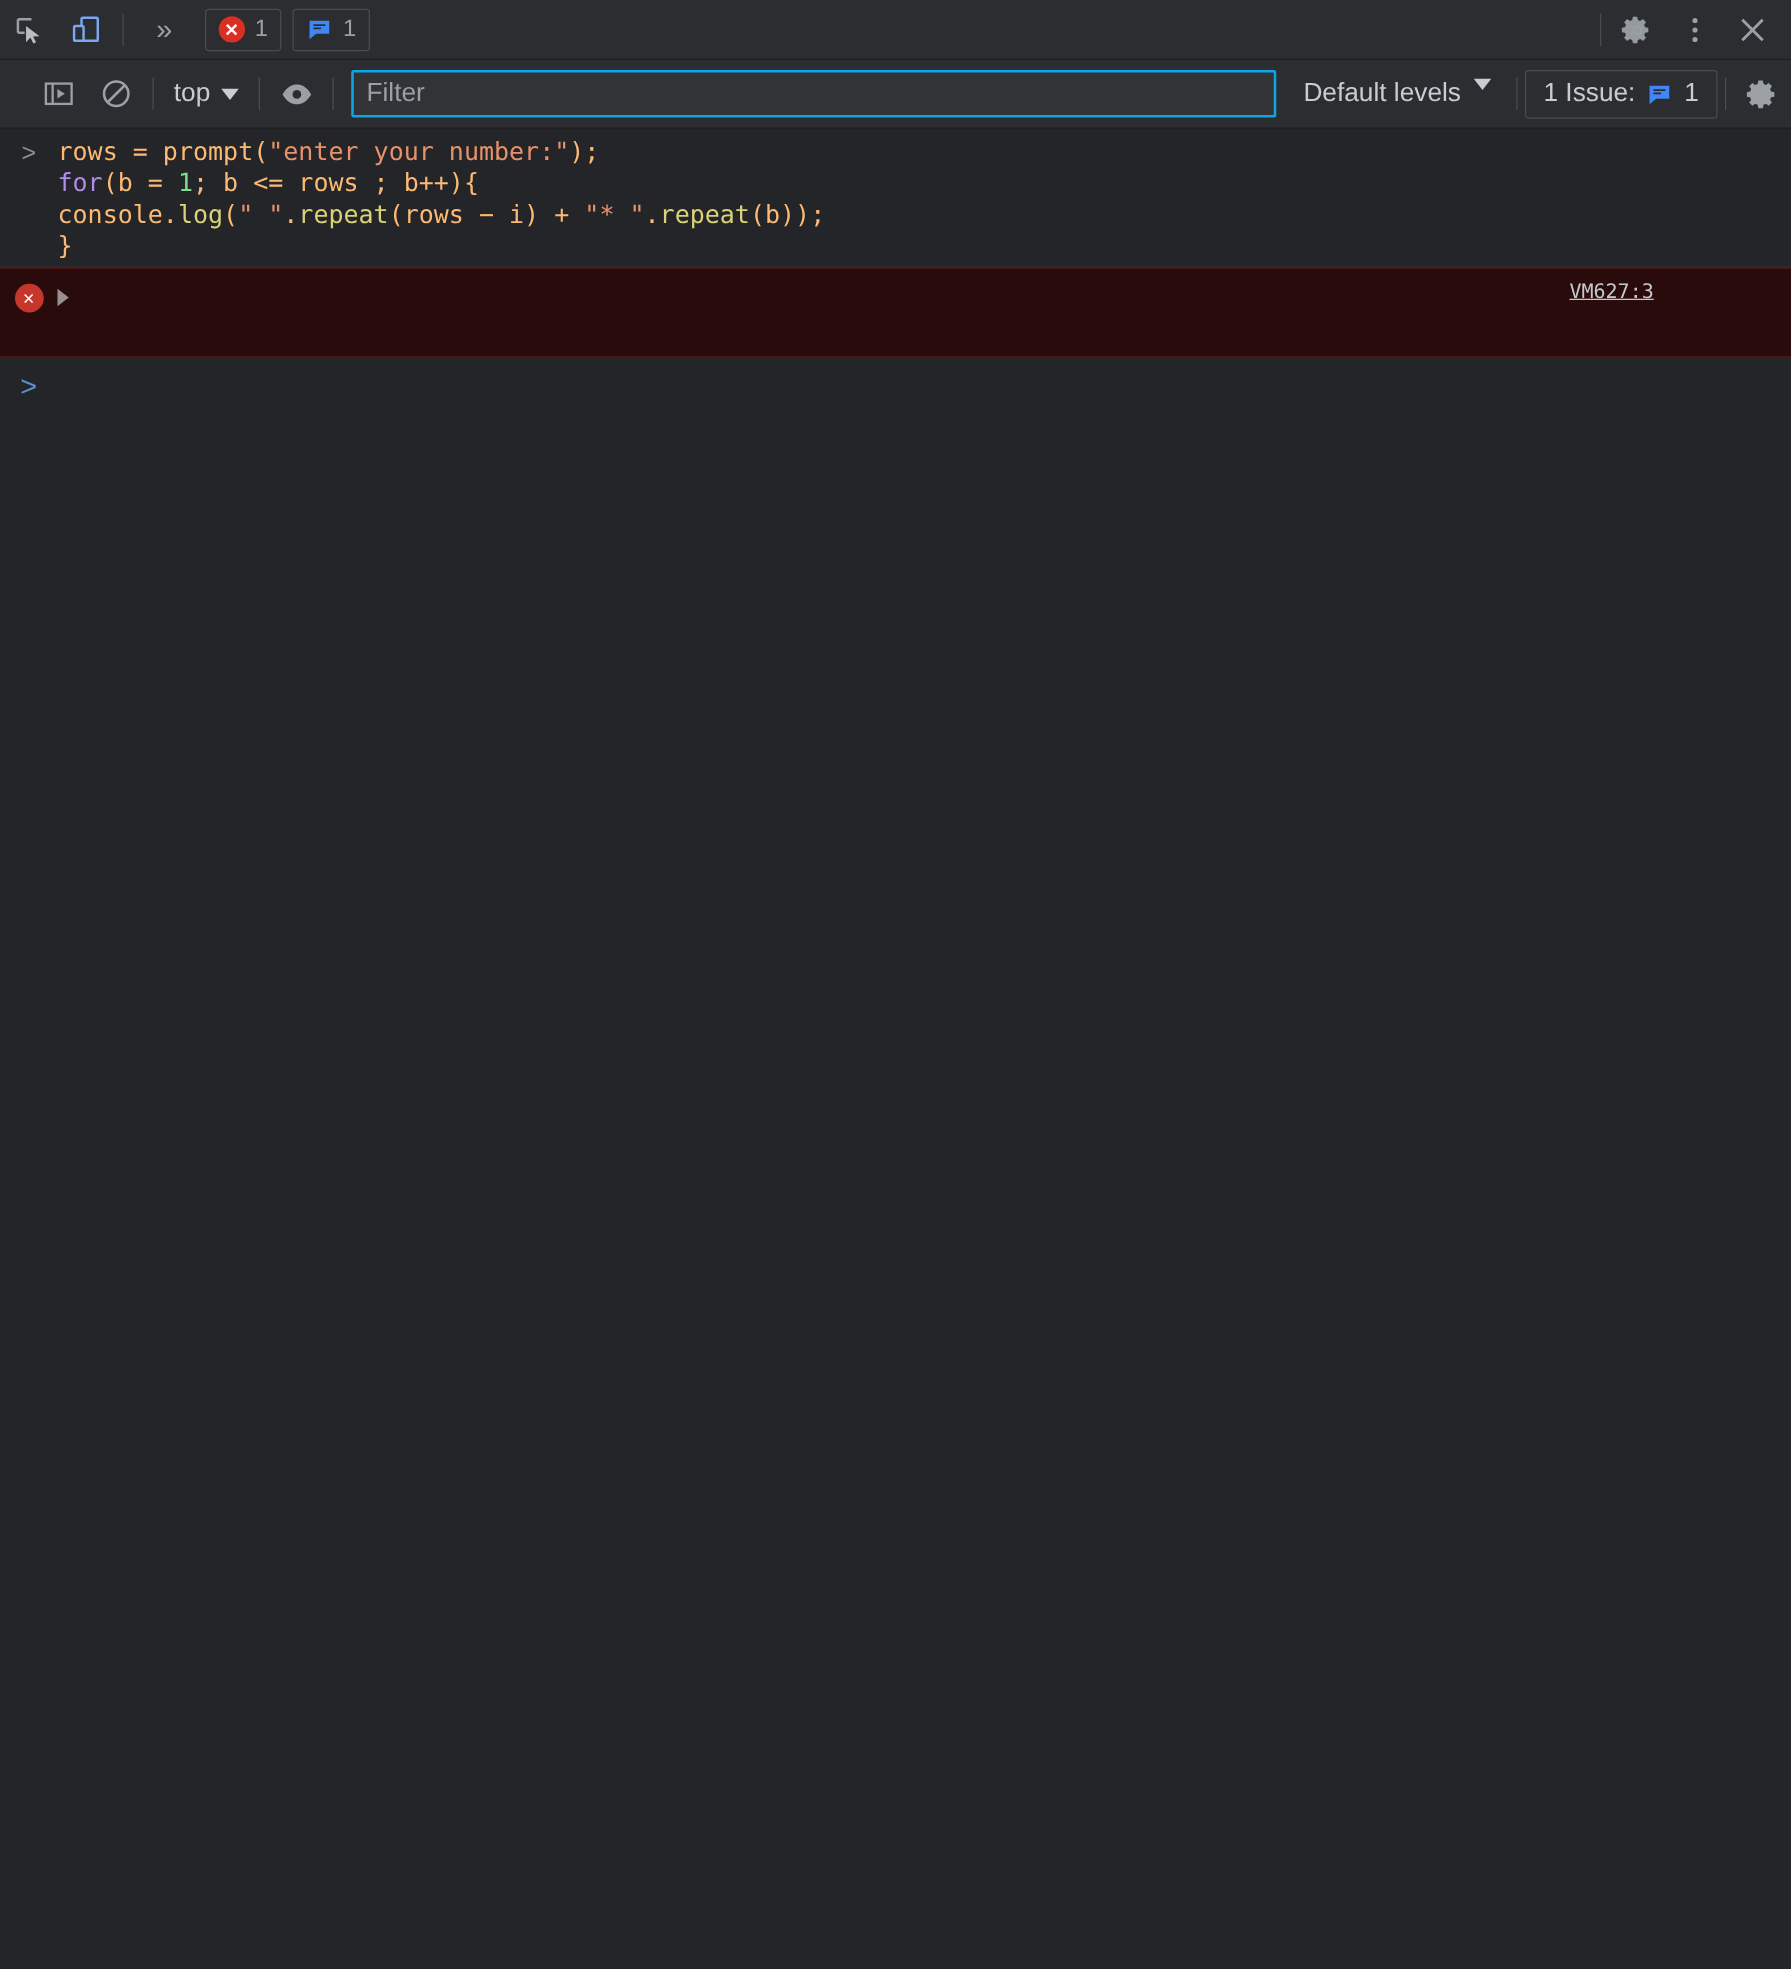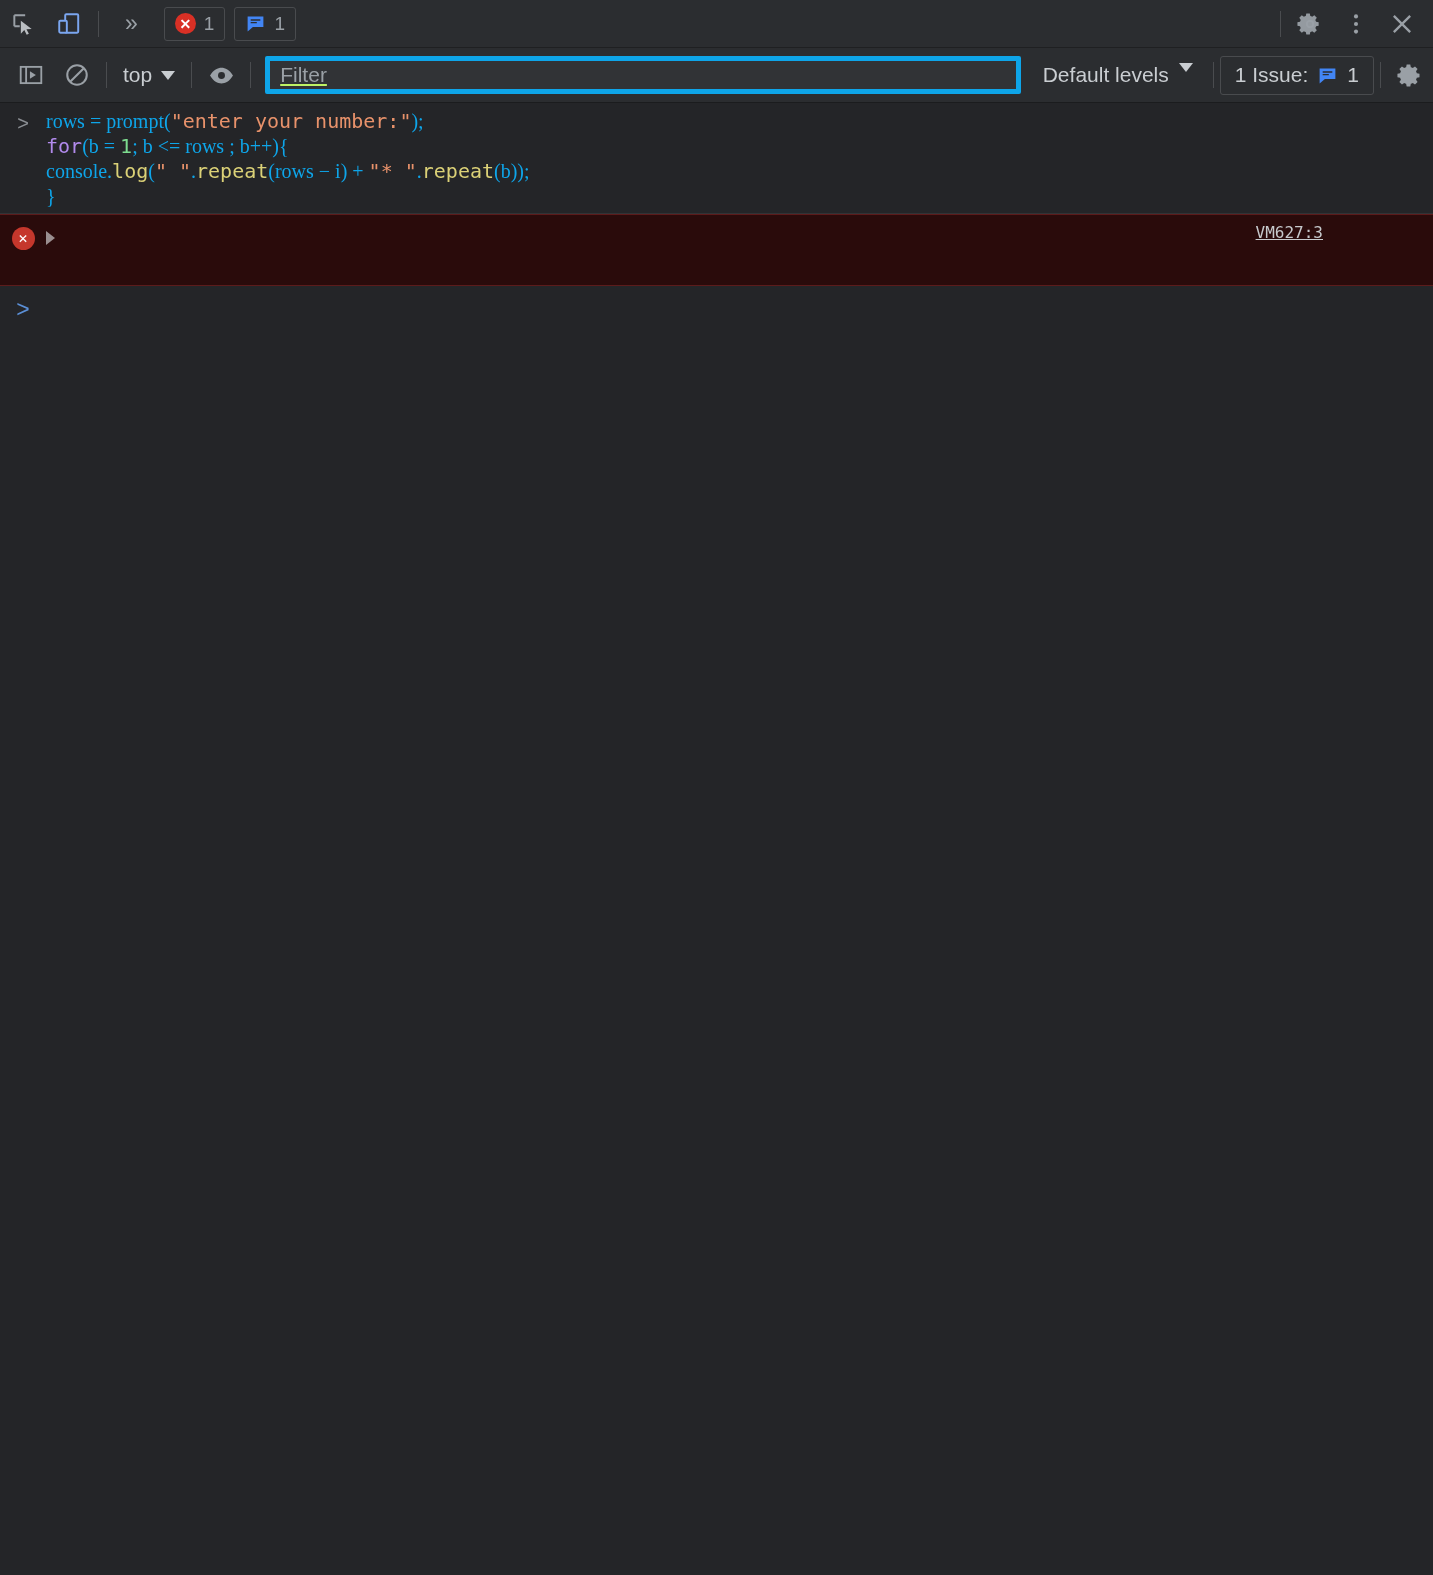--- a/index.html
+++ b/index.html
@@ -73,48 +73,47 @@
     padding-right: 8px;
   }
 
   
   .filterbar {
     height: 55px;
     background: #2b2d30;
     display: flex;
     align-items: center;
     border-bottom: 1px solid #1b1c1e;
-    padding-left: 8px;
+    padding-left: 24px;
   }
   .ctx-select {
     display: flex; align-items: center; gap: 9px;
     color: #c9cdd1;
     font-size: 21px;
     padding: 0 10px;
   }
   .caret-down {
     width: 0; height: 0;
     border-left: 7px solid transparent;
     border-right: 7px solid transparent;
     border-top: 9px solid #c9cdd1;
   }
   .filter-input {
     flex: 1 1 auto;
     height: 38px;
     background: #313336;
-    border: 5px solid #0ea5e9;
+    border: 2px solid #0ea5e9;
     border-radius: 2px;
     color: #bef264;
     font-size: 21px;
     font-family: "Liberation Sans", sans-serif;
     padding: 0 10px;
     margin: 0 8px;
     outline: none;
     min-width: 0;
-    text-decoration: underline;
   }
   .filter-input::placeholder { color: #9aa0a6; }
   .levels {
     display: flex; align-items: flex-start; gap: 10px;
     color: #c9cdd1;
     font-size: 21px;
     padding: 0 14px;
     white-space: nowrap;
   }
   .issues-box {
@@ -153,21 +152,21 @@
     font-family: "DejaVu Sans Mono", monospace;
     font-size: 20px;
     line-height: 25px;
     color: #d6d6d6;
     white-space: pre;
   }
   .tok-str   { color: #e8926b; }
   .tok-kw    { color: #b18aec; }
   .tok-num   { color: #7ddc8f; }
   .tok-fn    { color: #dbd177; }
-  .tok-plain { color: #0ea5e9; font-family: Liberation Serif, serif; }
+  .tok-plain { color: #fdba74; }
 
   .error-row {
     display: flex;
     align-items: flex-start;
     background: #2a0b0b;
     border-top: 1px solid #5c1b1b;
     border-bottom: 1px solid #5c1b1b;
     padding: 8px 0 10px 0;
     position: relative;
   }

